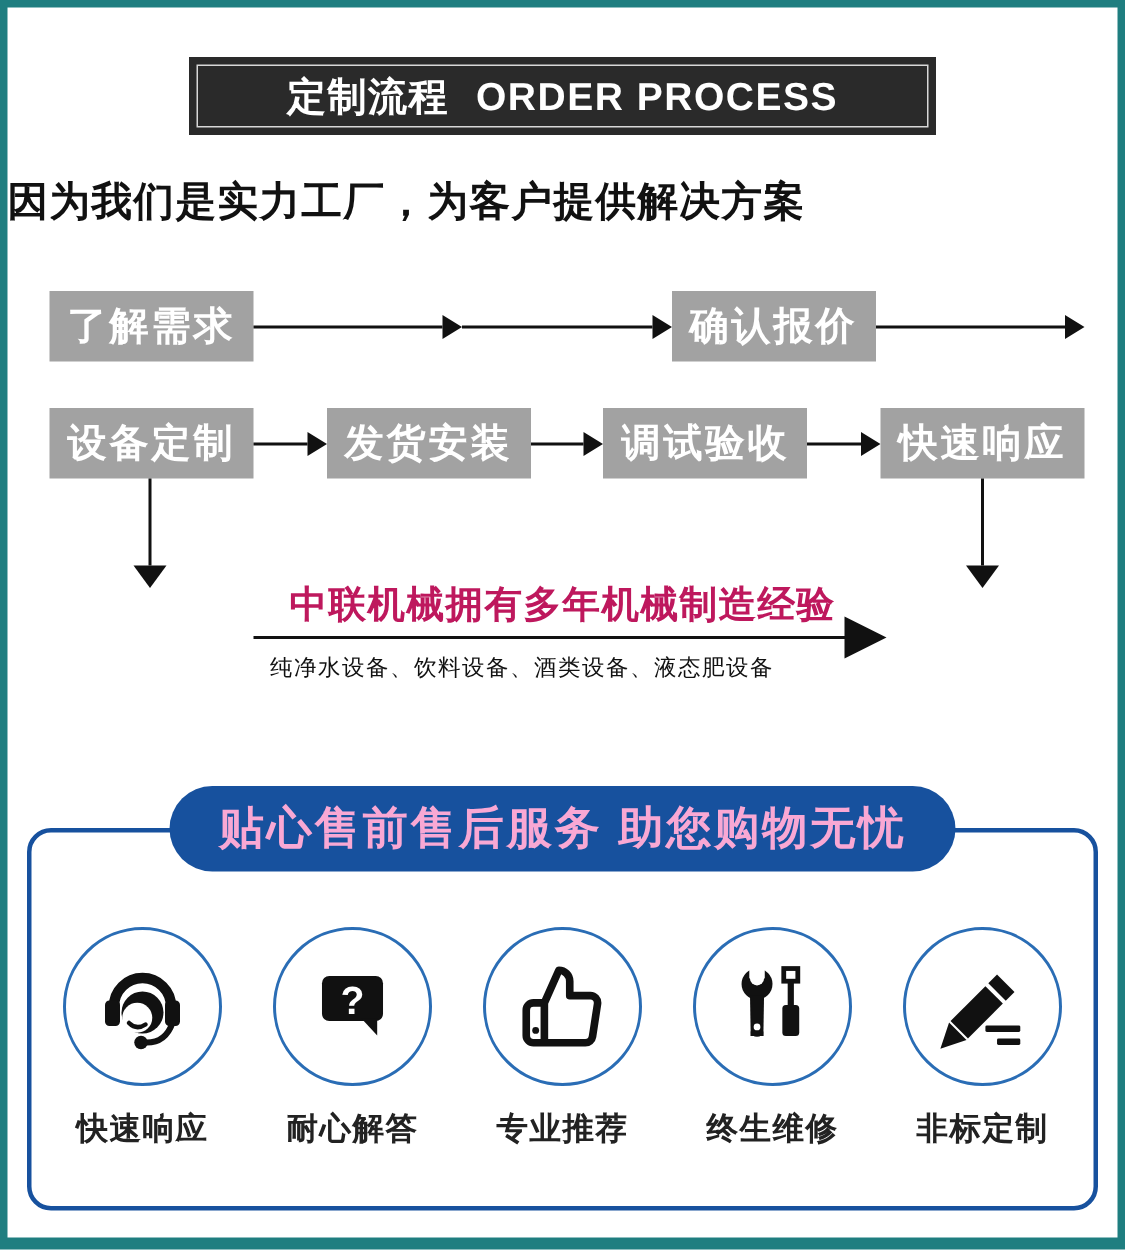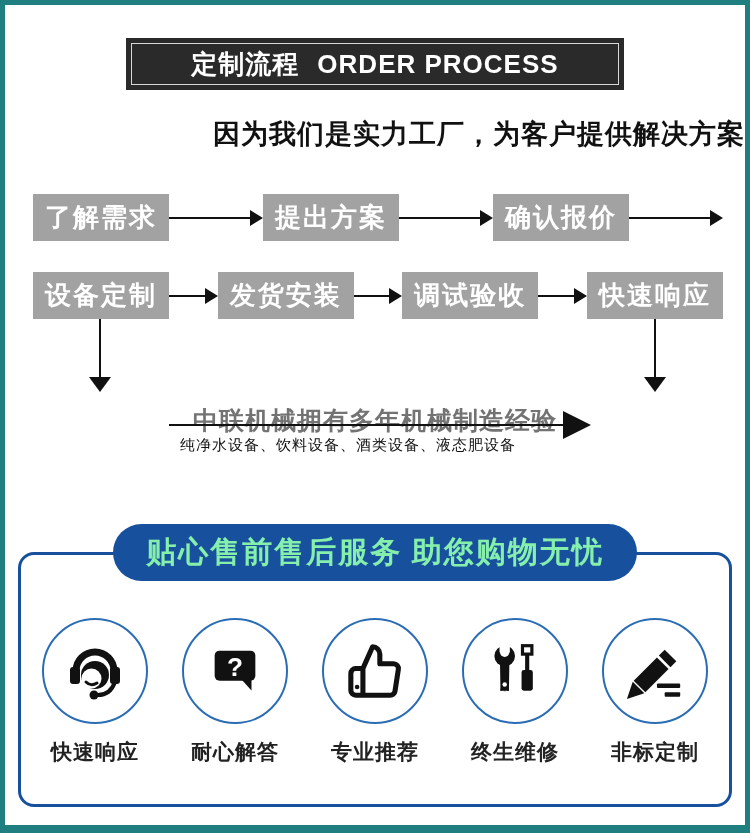--- a/index.html
+++ b/index.html
@@ -8,21 +8,21 @@
 
   .page { position:relative; width:750px; height:833px; background:#1f7e80;padding-left:48px; }
   .canvas { position:absolute; left:5px; top:5px; right:5px; bottom:8px; background:#ffffff; overflow:hidden; }
 
   
   .title-banner { width:498px; height:52px; margin:33px auto 0; background:#2a2a2a; padding:5px; }
   .title-inner { width:100%; height:100%; border:1px solid #d8d8d8; display:flex; align-items:center; justify-content:center; gap:18px; }
   .title-cn, .title-en { color:#ffffff; font-size:26px; font-weight:bold; letter-spacing:1px; }
 
   
-  .intro { margin-top:26px; height:30px; text-align:right; font-size:27px; font-weight:bold; color:#111; letter-spacing:1px; }
+  .intro { margin-top:26px; height:30px; text-align:left; font-size:27px; font-weight:bold; color:#111; letter-spacing:1px; }
 
   
   .flow-row { display:flex; align-items:center; margin:0 22px 0 28px; height:47px; }
   .flow-row.first { margin-top:48px; }
   .flow-row.second { margin-top:31px; }
   .flow-box { flex:0 0 136px; height:47px; background:#a2a2a2; color:#fff; font-size:26px; font-weight:bold; letter-spacing:2px; display:flex; align-items:center; justify-content:center; }
   .h-arrow { flex:1; display:flex; align-items:center; min-width:0; }
   .h-arrow .line { flex:1; height:2px; background:#111; }
   .h-arrow .head { width:0; height:0; border-top:8px solid transparent; border-bottom:8px solid transparent; border-left:13px solid #111; }
 
@@ -33,28 +33,28 @@
   .v-line.right { left:621px; }
   .v-head { position:absolute; top:58px; width:0; height:0; border-left:11px solid transparent; border-right:11px solid transparent; border-top:15px solid #111; }
   .v-head.left { left:56px; }
   .v-head.right { left:611px; }
 
   
   .partnership { position:relative; height:70px; }
   .blue-box { position:absolute; top:0; height:50px; background:#17519e; color:#fff; font-weight:bold; display:flex; align-items:center; justify-content:center; }
   .factory { left:28px; width:136px; font-size:30px; letter-spacing:1px; }
   .consumer { right:20px; width:130px; font-size:31px; letter-spacing:1px; }
-  .partner-headline { position:absolute; left:175px; width:390px; top:-6px; text-align:center; font-size:25px; font-weight:900; color:#737373; letter-spacing:1px;margin-top:18px; }
+  .partner-headline { position:absolute; left:175px; width:390px; top:-6px; text-align:center; font-size:25px; font-weight:900; color:#be185d; letter-spacing:1px; }
   .partner-line { position:absolute; left:164px; top:32px; width:396px; height:2px; background:#111; }
   .partner-arrow { position:absolute; left:558px; top:19px; width:0; height:0; border-top:14px solid transparent; border-bottom:14px solid transparent; border-left:28px solid #111; }
   .partner-products { position:absolute; left:175px; width:390px; top:44px; text-align:left; font-size:15px; font-weight:normal; color:#111; letter-spacing:1px; }
 
   
   .services { position:relative; margin:90px 13px 0; height:255px; border:3px solid #17519e; border-radius:16px; }
-  .services-banner { position:absolute; top:-31px; left:50%; transform:translateX(-50%); width:524px; height:57px; background:#17519e; border-radius:29px; color:#86efac; font-size:30px; font-weight:bold; letter-spacing:2px; display:flex; align-items:center; justify-content:center; white-space:pre;font-family:Liberation Serif, serif; }
+  .services-banner { position:absolute; top:-31px; left:50%; transform:translateX(-50%); width:524px; height:57px; background:#17519e; border-radius:29px; color:#f9a8d4; font-size:30px; font-weight:bold; letter-spacing:2px; display:flex; align-items:center; justify-content:center; white-space:pre; }
   .services-row { display:flex; justify-content:space-between; padding:63px 14px 0; }
   .service-item { width:120px; display:flex; flex-direction:column; align-items:center; }
   .service-circle { width:106px; height:106px; border-radius:50%; border:2px solid #2a6db5; background:#fff; display:flex; align-items:center; justify-content:center; }
   .service-label { margin-top:14px; font-size:21px; font-weight:bold; color:#222; letter-spacing:1px; }
   .service-circle svg { display:block; }
 </style>
 </head>
 <body>
 
 <div class="page">
@@ -68,21 +68,20 @@
     </div>
 
     <div class="intro">因为我们是实力工厂，为客户提供解决方案</div>
 
     <div class="flow-row first">
       <div class="flow-box">了解需求</div>
       <div class="h-arrow">
           <div class="line"></div>
           <div class="head"></div>
         </div>
-      <div class="flow-box">提出方案</div>
       <div class="h-arrow">
           <div class="line"></div>
           <div class="head"></div>
         </div>
       <div class="flow-box">确认报价</div>
       <div class="h-arrow">
           <div class="line"></div>
           <div class="head"></div>
         </div>
     </div>

